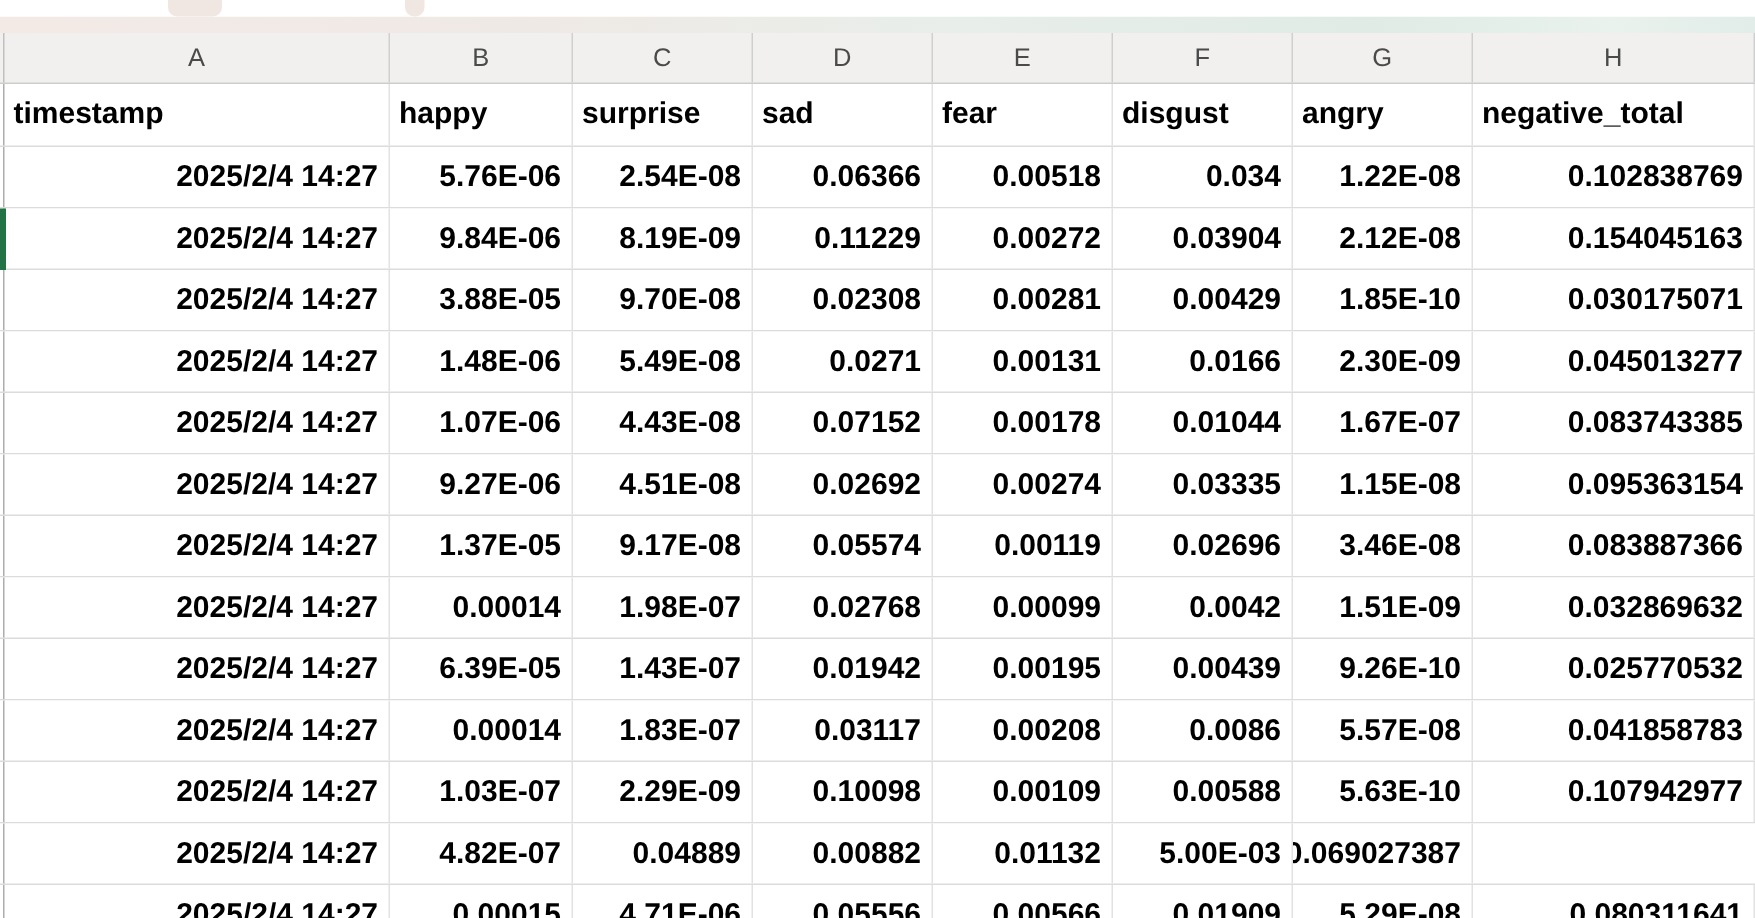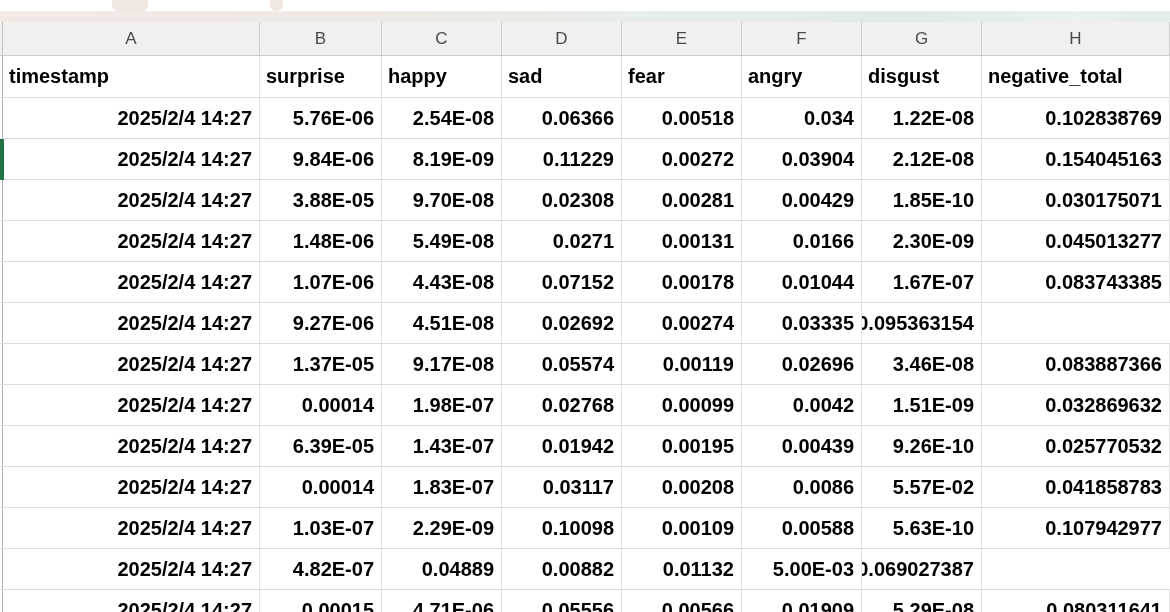--- a/index.html
+++ b/index.html
@@ -61,26 +61,26 @@
       <div class="colletter">E</div>
       <div class="colletter">F</div>
       <div class="colletter">G</div>
       <div class="colletter">H</div>
     </div>
 
   <div class="grid" id="grid">
       <div class="row header-row">
         <div class="sliver"></div>
         <div class="cell txt">timestamp</div>
+        <div class="cell txt">happy</div>
         <div class="cell txt">surprise</div>
-        <div class="cell txt">happy</div>
         <div class="cell txt">sad</div>
         <div class="cell txt">fear</div>
+        <div class="cell txt">disgust</div>
         <div class="cell txt">angry</div>
-        <div class="cell txt">disgust</div>
         <div class="cell txt">negative_total</div>
       </div>
       <div class="row">
         <div class="sliver"></div>
         <div class="cell num">2025/2/4 14:27</div>
         <div class="cell num">5.76E-06</div>
         <div class="cell num">2.54E-08</div>
         <div class="cell num">0.06366</div>
         <div class="cell num">0.00518</div>
         <div class="cell num">0.034</div>
@@ -132,20 +132,21 @@
         <div class="cell num">0.083743385</div>
       </div>
       <div class="row">
         <div class="sliver"></div>
         <div class="cell num">2025/2/4 14:27</div>
         <div class="cell num">9.27E-06</div>
         <div class="cell num">4.51E-08</div>
         <div class="cell num">0.02692</div>
         <div class="cell num">0.00274</div>
         <div class="cell num">0.03335</div>
+        <div class="cell num">1.15E-08</div>
         <div class="cell num">0.095363154</div>
       </div>
       <div class="row">
         <div class="sliver"></div>
         <div class="cell num">2025/2/4 14:27</div>
         <div class="cell num">1.37E-05</div>
         <div class="cell num">9.17E-08</div>
         <div class="cell num">0.05574</div>
         <div class="cell num">0.00119</div>
         <div class="cell num">0.02696</div>
@@ -175,21 +176,21 @@
         <div class="cell num">0.025770532</div>
       </div>
       <div class="row">
         <div class="sliver"></div>
         <div class="cell num">2025/2/4 14:27</div>
         <div class="cell num">0.00014</div>
         <div class="cell num">1.83E-07</div>
         <div class="cell num">0.03117</div>
         <div class="cell num">0.00208</div>
         <div class="cell num">0.0086</div>
-        <div class="cell num">5.57E-02</div>
+        <div class="cell num">5.57E-08</div>
         <div class="cell num">0.041858783</div>
       </div>
       <div class="row">
         <div class="sliver"></div>
         <div class="cell num">2025/2/4 14:27</div>
         <div class="cell num">1.03E-07</div>
         <div class="cell num">2.29E-09</div>
         <div class="cell num">0.10098</div>
         <div class="cell num">0.00109</div>
         <div class="cell num">0.00588</div>

